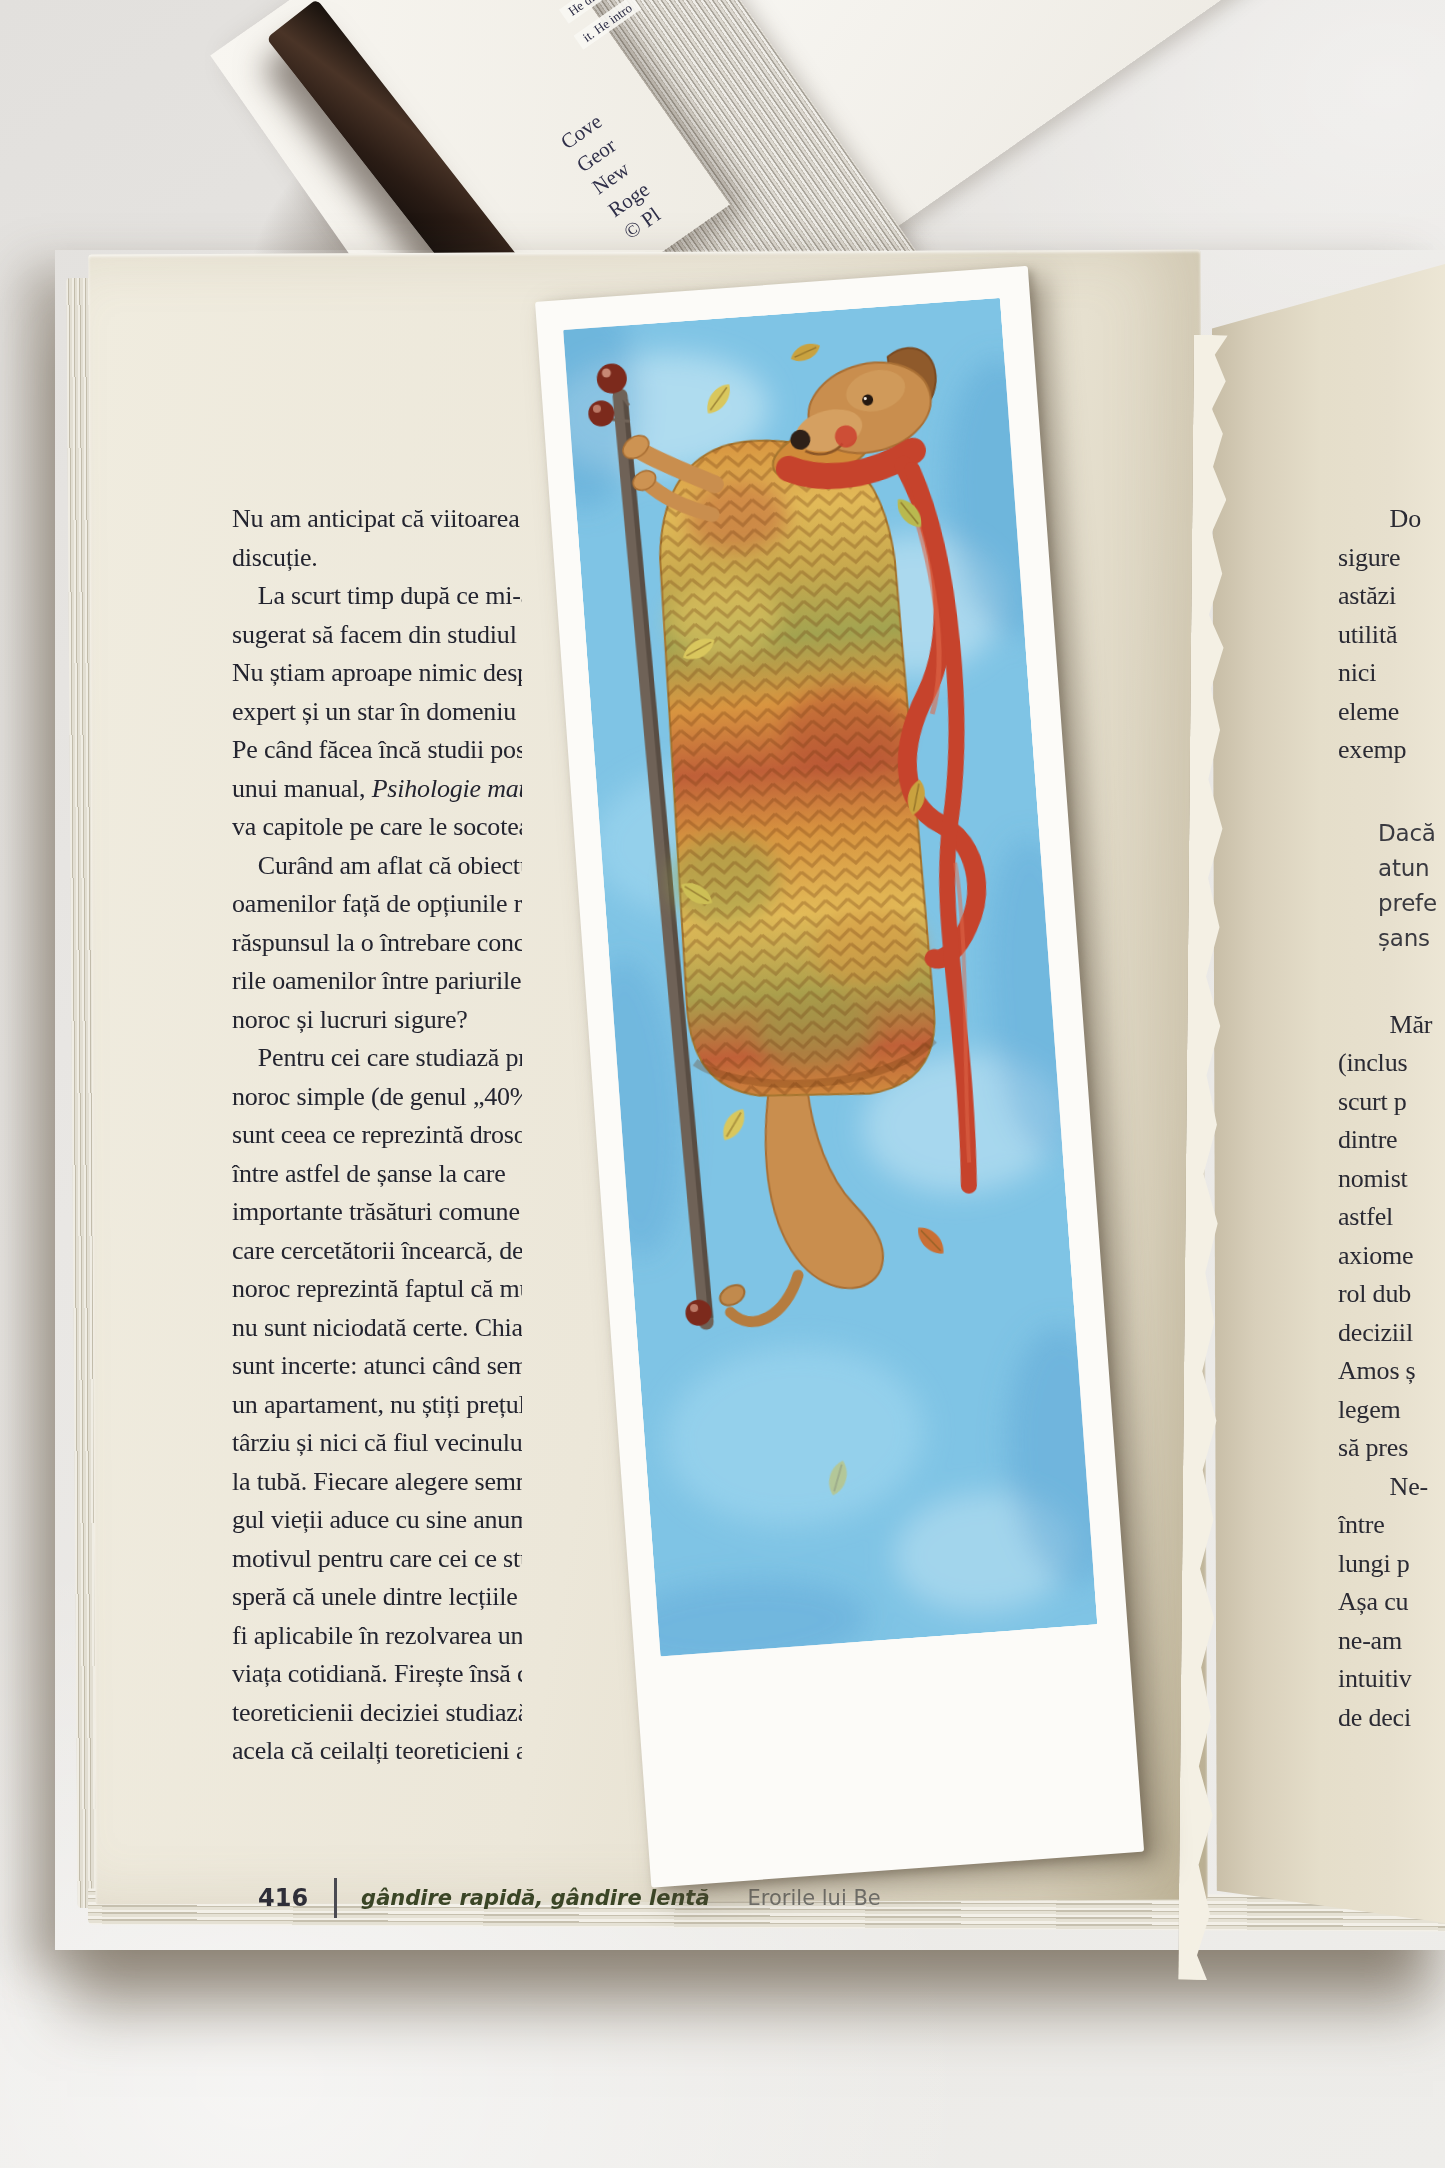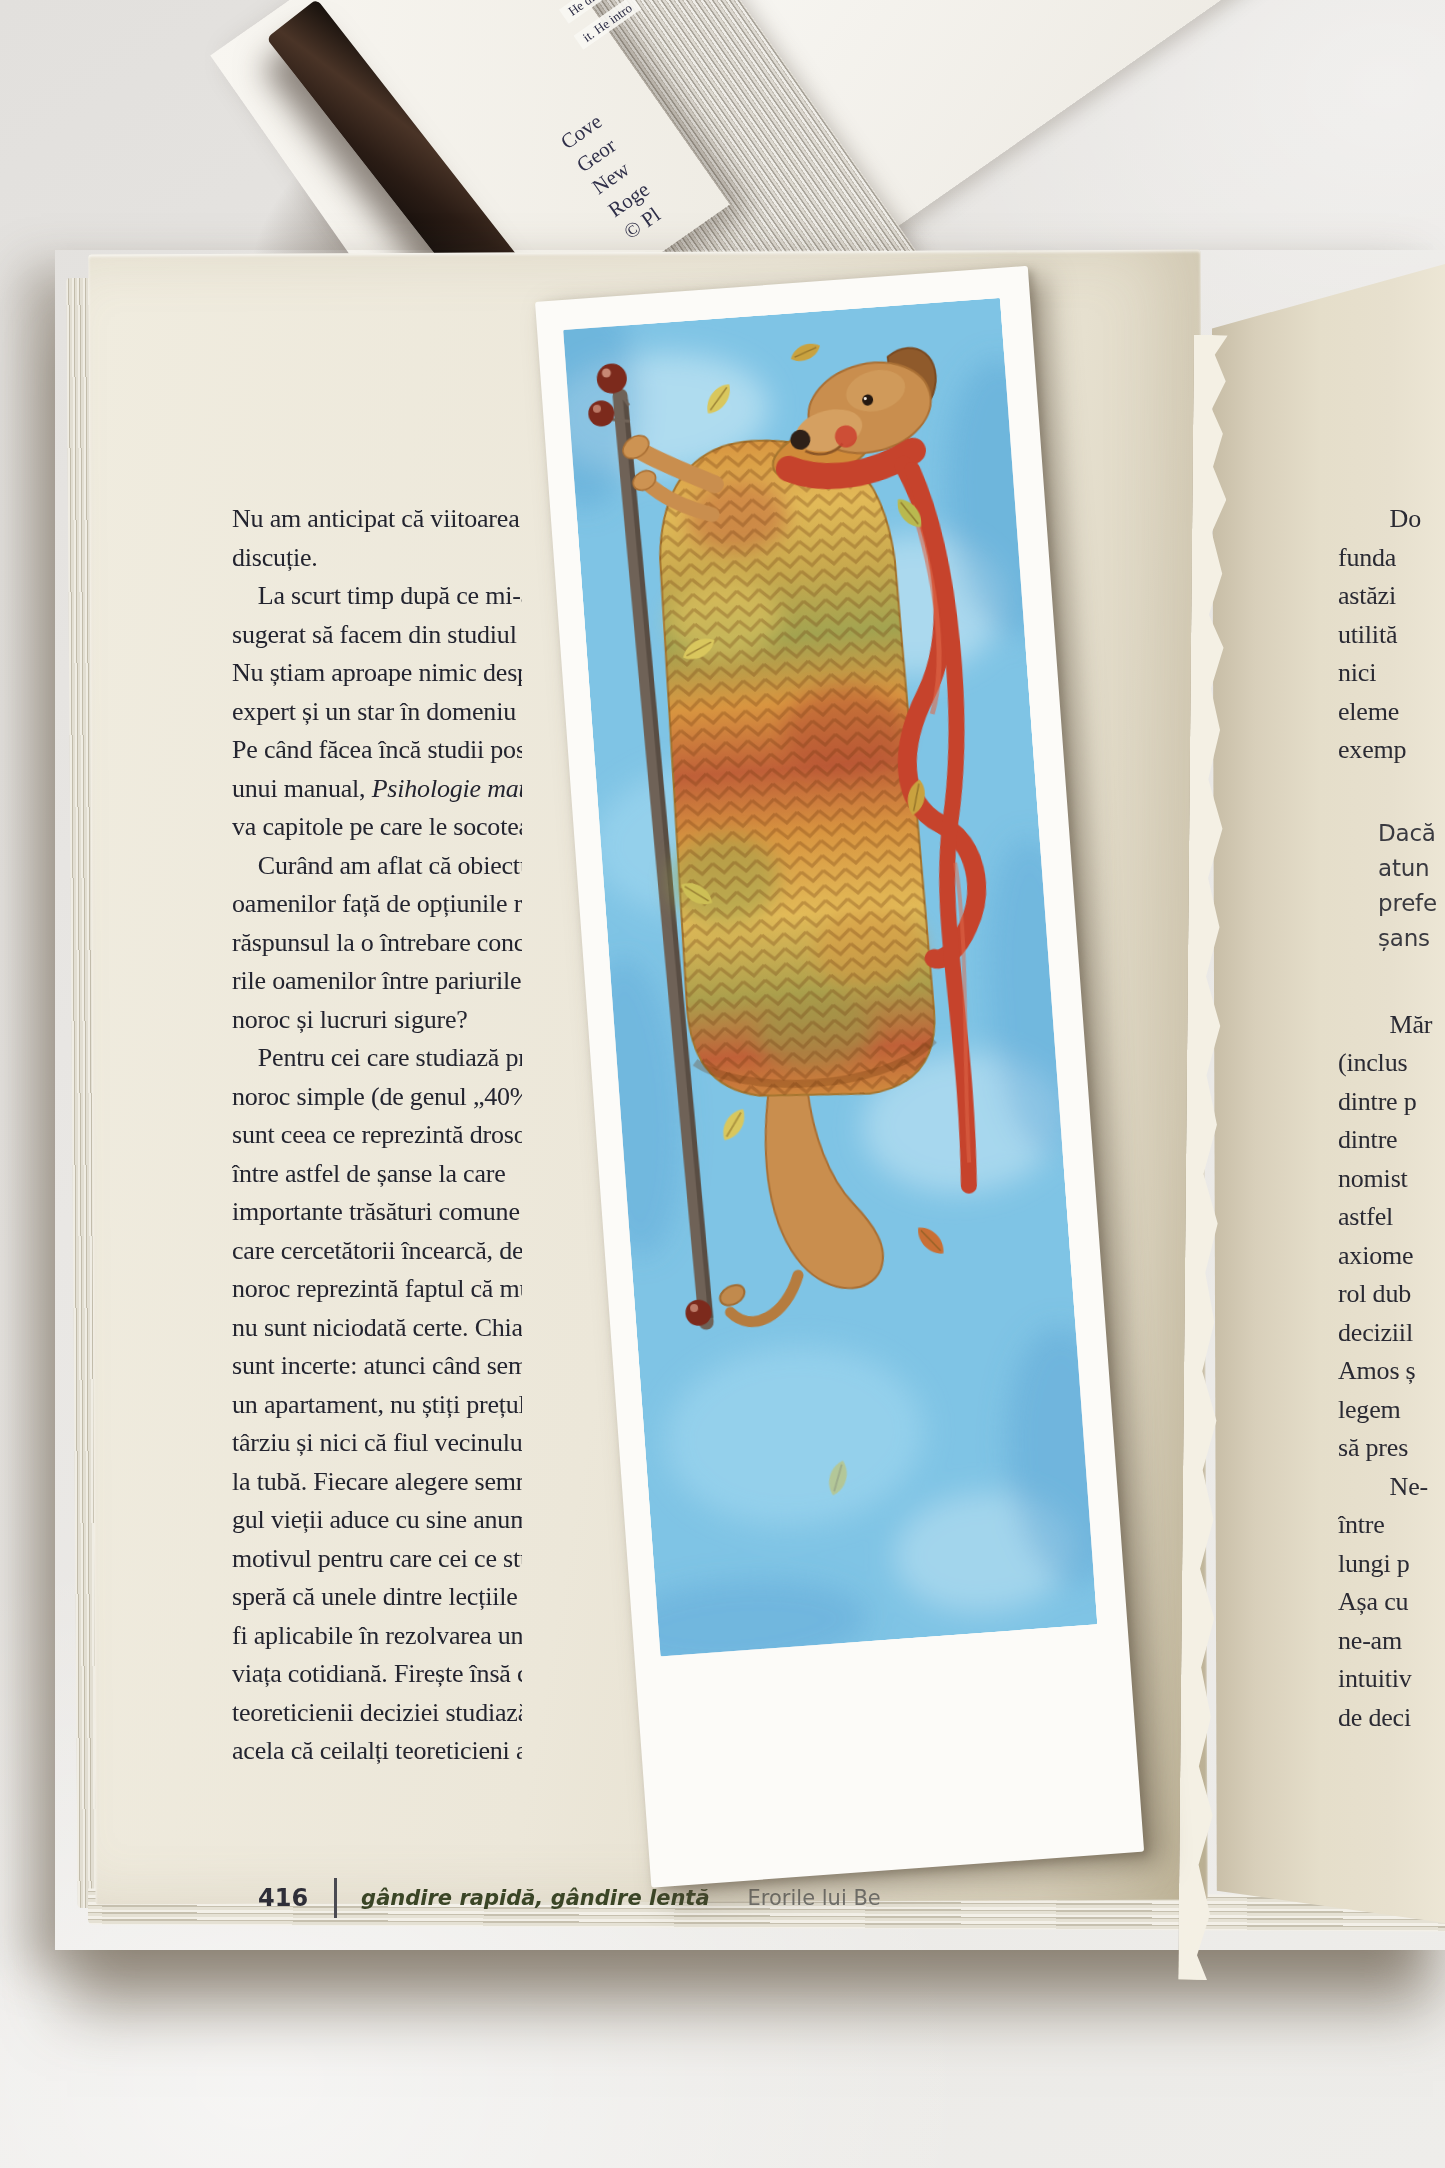--- a/index.html
+++ b/index.html
@@ -153,37 +153,37 @@
   <div class="pfooter">
     <span class="pnum">416</span>
     <span class="frule"></span>
     <span class="ftitle">gândire rapidă, gândire lentă</span>
     <span class="fchap">Erorile lui Be</span>
   </div>
 
   <div class="rcol">
     <div>
         <div class="line"><span>  Do</span></div>
-        <div class="line"><span>funda</span></div>
+        <div class="line"><span>sigure</span></div>
         <div class="line"><span>astăzi</span></div>
         <div class="line"><span>utilită</span></div>
         <div class="line"><span>nici</span></div>
         <div class="line"><span>eleme</span></div>
         <div class="line"><span>exemp</span></div>
       </div>
     <div class="quote">
         <div class="line"><span>Dacă</span></div>
         <div class="line"><span>atun</span></div>
         <div class="line"><span>prefe</span></div>
         <div class="line"><span>șans</span></div>
       </div>
     <div>
         <div class="line"><span>  Măr</span></div>
         <div class="line"><span>(inclus</span></div>
-        <div class="line"><span>dintre p</span></div>
+        <div class="line"><span>scurt p</span></div>
         <div class="line"><span>dintre</span></div>
         <div class="line"><span>nomist</span></div>
         <div class="line"><span>astfel</span></div>
         <div class="line"><span>axiome</span></div>
         <div class="line"><span>rol dub</span></div>
         <div class="line"><span>deciziil</span></div>
         <div class="line"><span>Amos ș</span></div>
         <div class="line"><span>legem</span></div>
         <div class="line"><span>să pres</span></div>
         <div class="line"><span>  Ne-</span></div>

